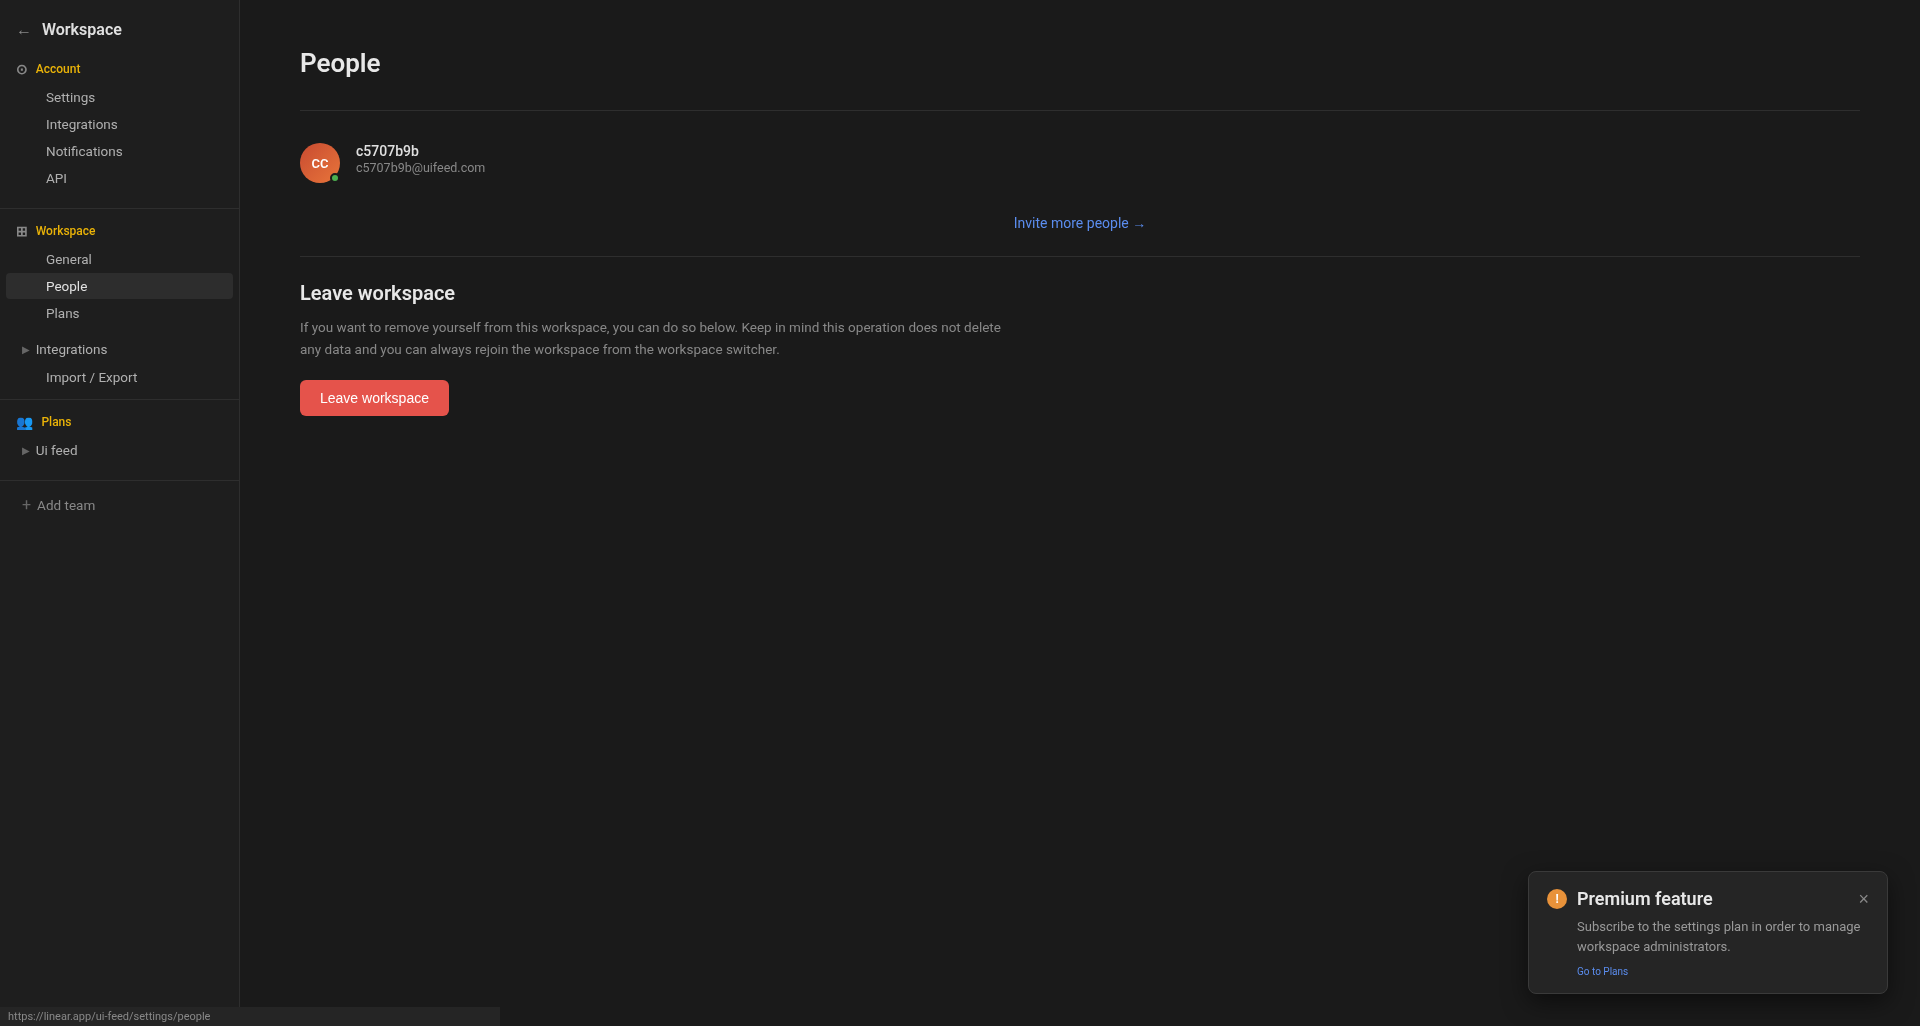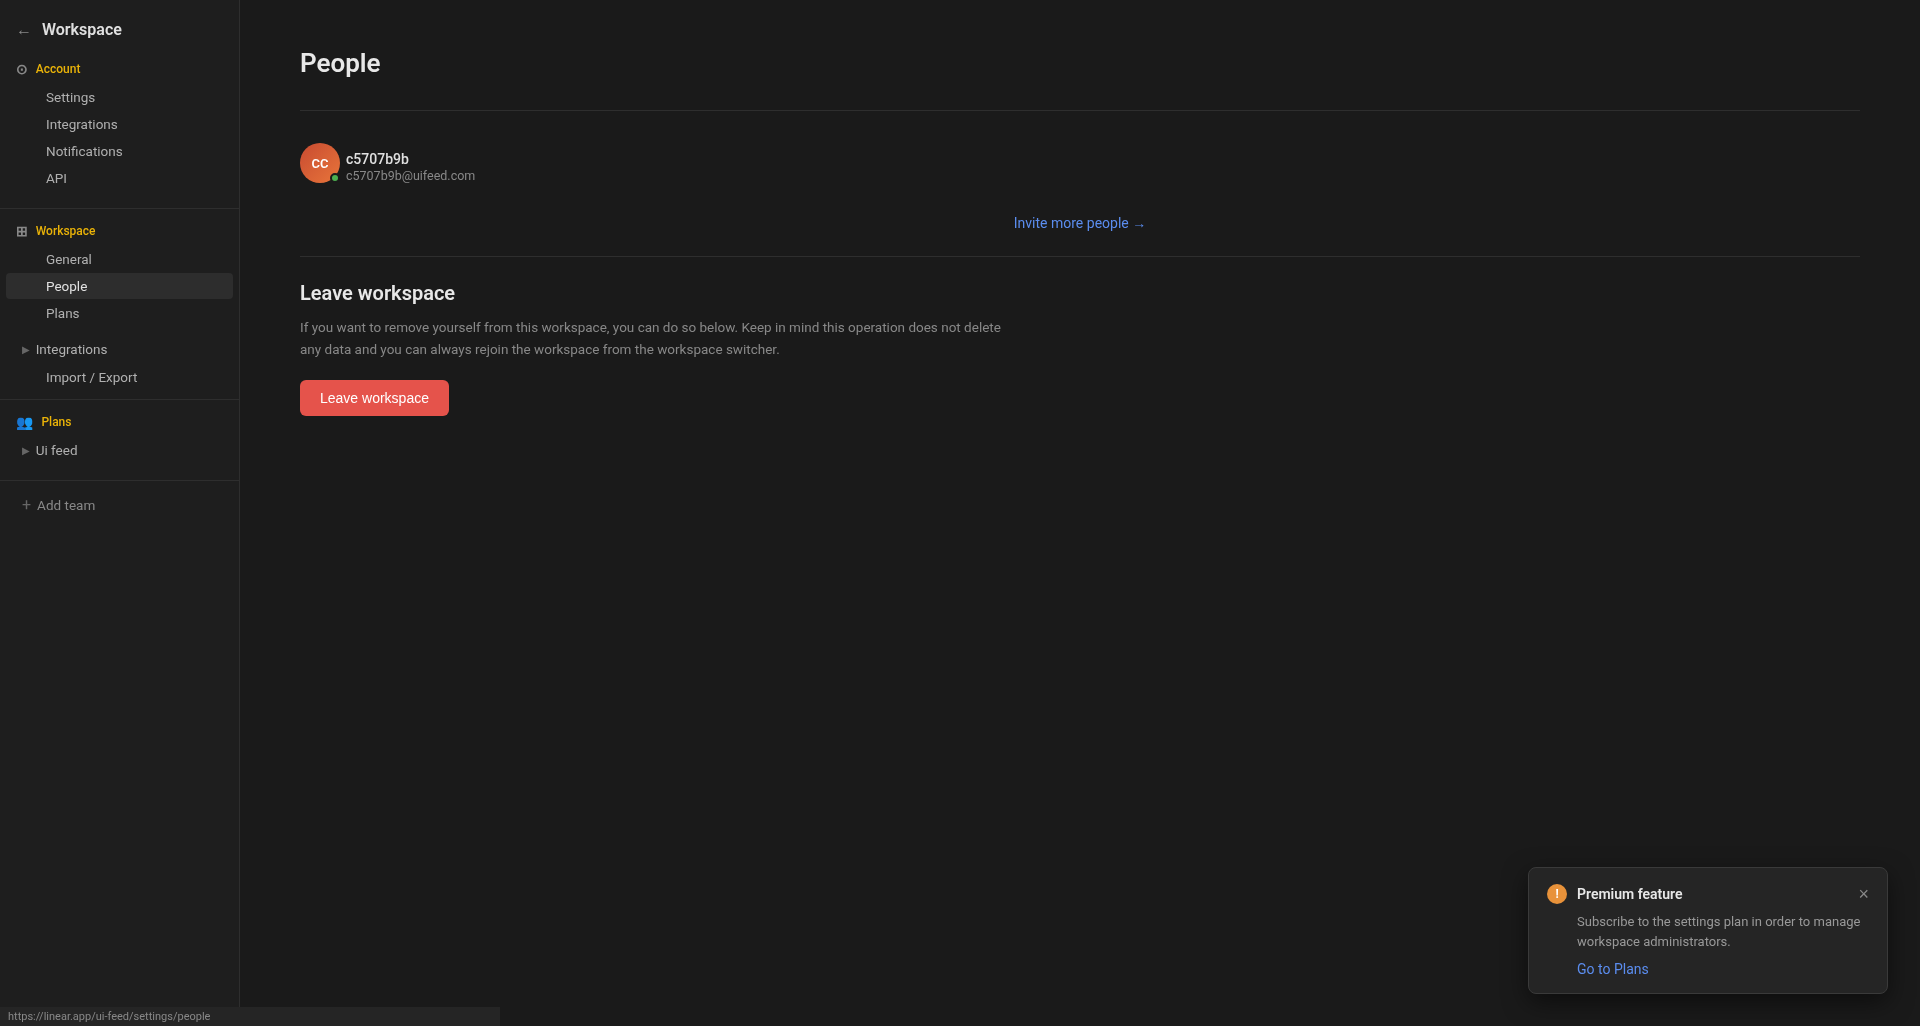--- a/index.html
+++ b/index.html
@@ -145,22 +145,22 @@
 
     .divider {
       height: 1px;
       background: #2e2e2e;
       margin: 24px 0;
     }
 
     
     .person-row {
       display: flex;
-      align-items: flex-end;
-      gap: 6px;
+      align-items: flex-start;
+      gap: 16px;
       padding: 8px 0;
     }
 
     .avatar {
       width: 40px;
       height: 40px;
       border-radius: 50%;
       background: linear-gradient(135deg, #c84b31, #e8753a);
       display: flex;
       align-items: center;
@@ -267,21 +267,21 @@
       display: flex;
       align-items: center;
       justify-content: center;
       font-size: 12px;
       font-weight: 700;
       color: white;
       flex-shrink: 0;
     }
 
     .toast-title {
-      font-size: 14px;
+      font-size: 18px;
       font-weight: 600;
       color: #e8e8e8;
     }
 
     .toast-close {
       color: #888;
       font-size: 18px;
       cursor: pointer;
       line-height: 1;
       background: none;
@@ -291,21 +291,21 @@
     .toast-desc {
       font-size: 13px;
       color: #999;
       line-height: 1.5;
       margin-bottom: 10px;
       padding-left: 30px;
     }
 
     .toast-link {
       color: #5b8def;
-      font-size: 14px;
+      font-size: 10px;
       cursor: pointer;
       text-decoration: none;
       padding-left: 30px;
       display: block;
     }
 
     
     .status-bar {
       position: fixed;
       bottom: 0;

